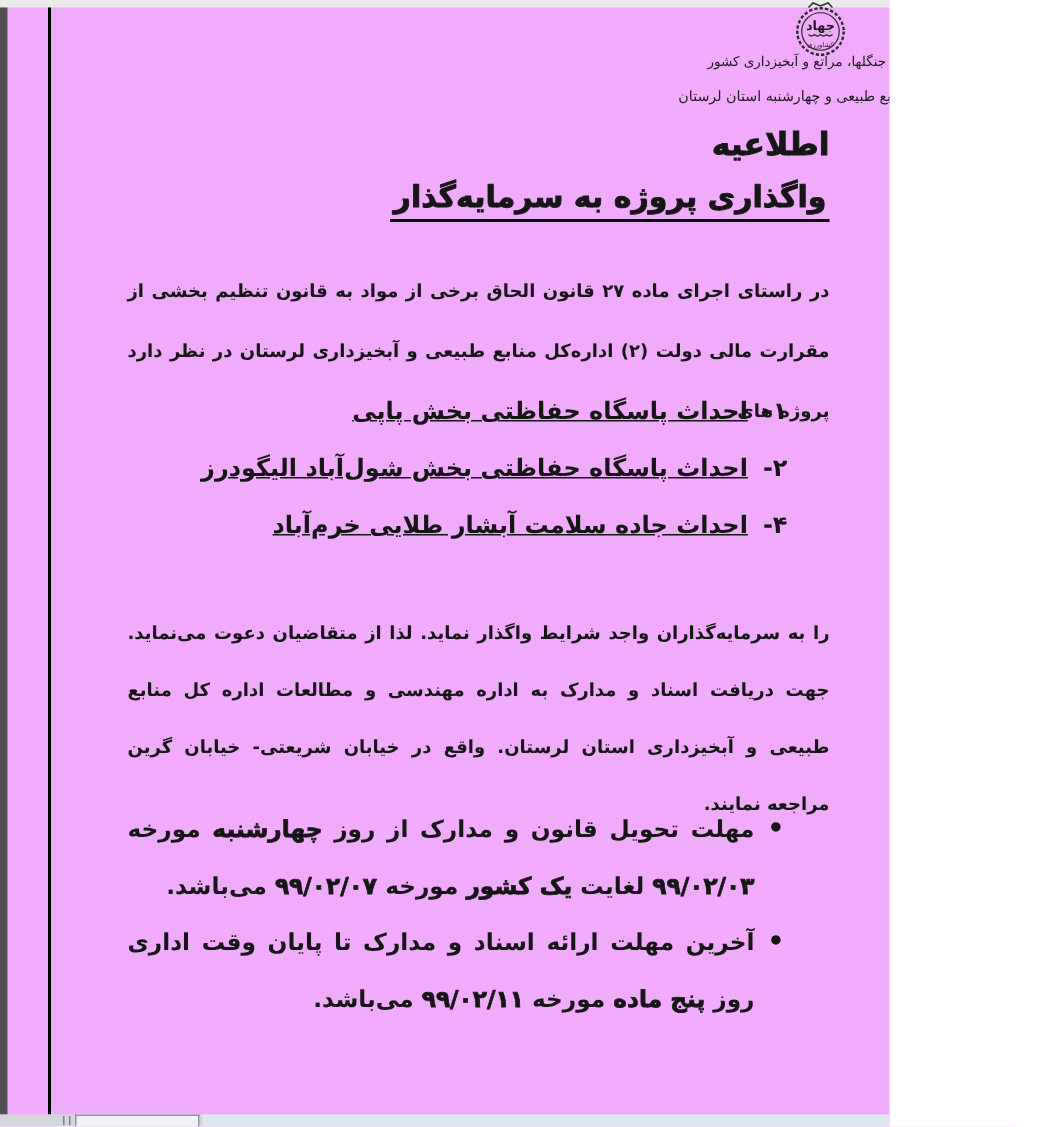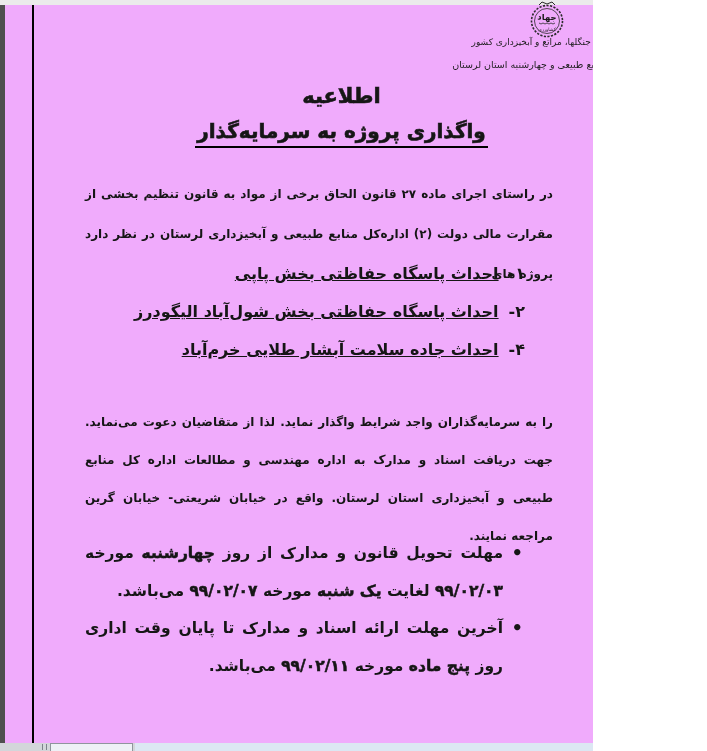--- a/index.html
+++ b/index.html
@@ -17,21 +17,21 @@
             border:1px solid #8f959d;border-bottom:none;box-sizing:border-box;}
   .band-tick{position:absolute;top:1px;bottom:1px;width:1px;background:#7d838b;}
   .tick1{left:42px;}.tick2{left:46px;}
   
   .blk{position:absolute;direction:rtl;}
   .letter-logo{position:absolute;top:1px;left:529px;width:36px;height:38px;}
   .orgline{position:absolute;left:427px;width:240px;text-align:center;
            font-weight:normal;color:#1d1d1d;}
   .org1{top:37px;font-size:9px;}
   .org2{top:59px;font-size:9.5px;}
-  .headings{left:130px;right:40px;text-align:center;}
+  .headings{left:130px;right:40px;text-align:right;}
   .doc-title{top:84px;font-size:21px;font-weight:bold;-webkit-text-stroke:.6px currentColor;}
   .doc-subtitle{top:119px;font-size:20px;font-weight:bold;}
   .doc-subtitle span{display:inline-block;border-bottom:2.5px solid #000;padding:0 2px 3px 2px;
                      -webkit-text-stroke:.6px currentColor;}
   .para{left:85px;right:40px;font-size:12px;font-weight:bold;text-align:justify;
         text-justify:inter-word;line-height:40px;}
   .intro{top:174px;}
   .body2{top:403px;line-height:38px;}
   .projects{top:255px;right:68px;left:85px;font-size:16px;font-weight:bold;text-decoration:underline;}
   .proj-item{line-height:38px;white-space:nowrap;}
@@ -84,21 +84,21 @@
       <span class="proj-num">۲-</span><span>احداث پاسگاه حفاظتی بخش شول‌آباد الیگودرز</span>
     </div>
     <div class="proj-item">
       <span class="proj-num">۴-</span><span>احداث جاده سلامت آبشار طلایی خرم‌آباد</span>
     </div>
   </div>
 
   <div class="blk para body2">را به سرمایه‌گذاران واجد شرایط واگذار نماید. لذا از متقاضیان دعوت می‌نماید. جهت دریافت اسناد و مدارک به اداره مهندسی و مطالعات اداره کل منابع طبیعی و آبخیزداری استان لرستان. واقع در خیابان شریعتی- خیابان گرین مراجعه نمایند.</div>
 
   <div class="blk bullet b1">
-    <span>مهلت تحویل قانون و مدارک از روز </span><span class="xb">چهارشنبه</span><span> مورخه </span><span class="xb">۹۹/۰۲/۰۳</span><span> لغایت </span><span class="xb">یک شنبه</span><span> مورخه </span><span class="xb">۹۹/۰۲/۰۷</span><span> می‌باشد.</span>
+    <span>مهلت تحویل قانون و مدارک از روز </span><span class="xb">چهارشنبه</span><span> مورخه </span><span class="xb">۹۹/۰۲/۰۳</span><span> لغایت </span><span class="xb">یک کشور</span><span> مورخه </span><span class="xb">۹۹/۰۲/۰۷</span><span> می‌باشد.</span>
   </div>
   <div class="blk bullet b2">
     <span>آخرین مهلت ارائه اسناد و مدارک تا پایان وقت اداری روز </span><span class="xb">پنج ماده</span><span> مورخه </span><span class="xb">۹۹/۰۲/۱۱</span><span> می‌باشد.</span>
   </div>
 
 
   <div class="bottom-band">
     <div class="band-blue"></div>
     <div class="band-tick tick1"></div>
     <div class="band-tick tick2"></div>

